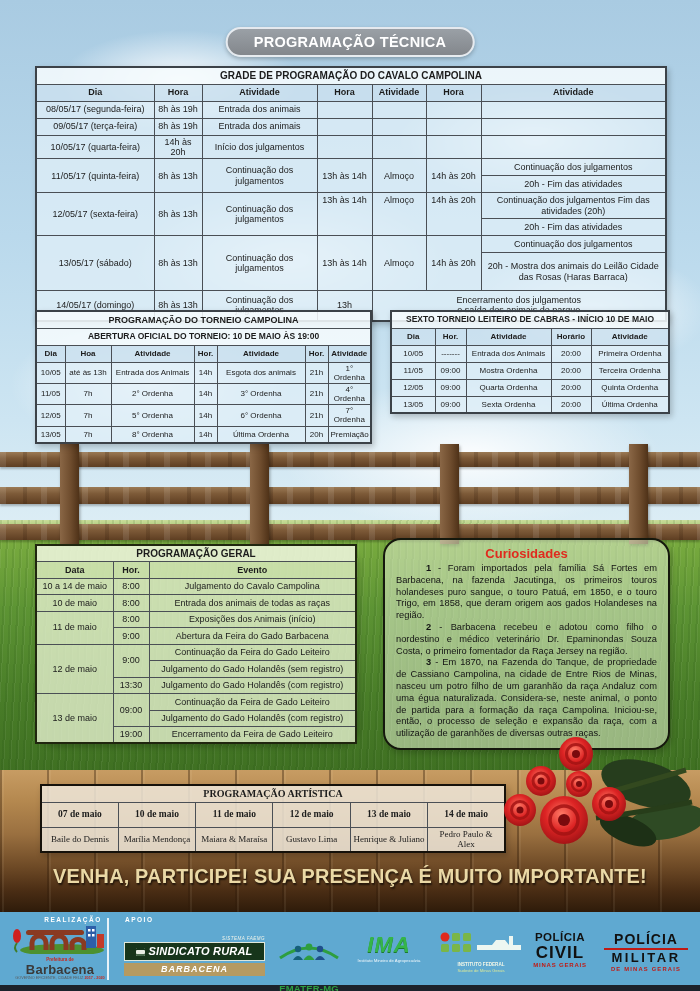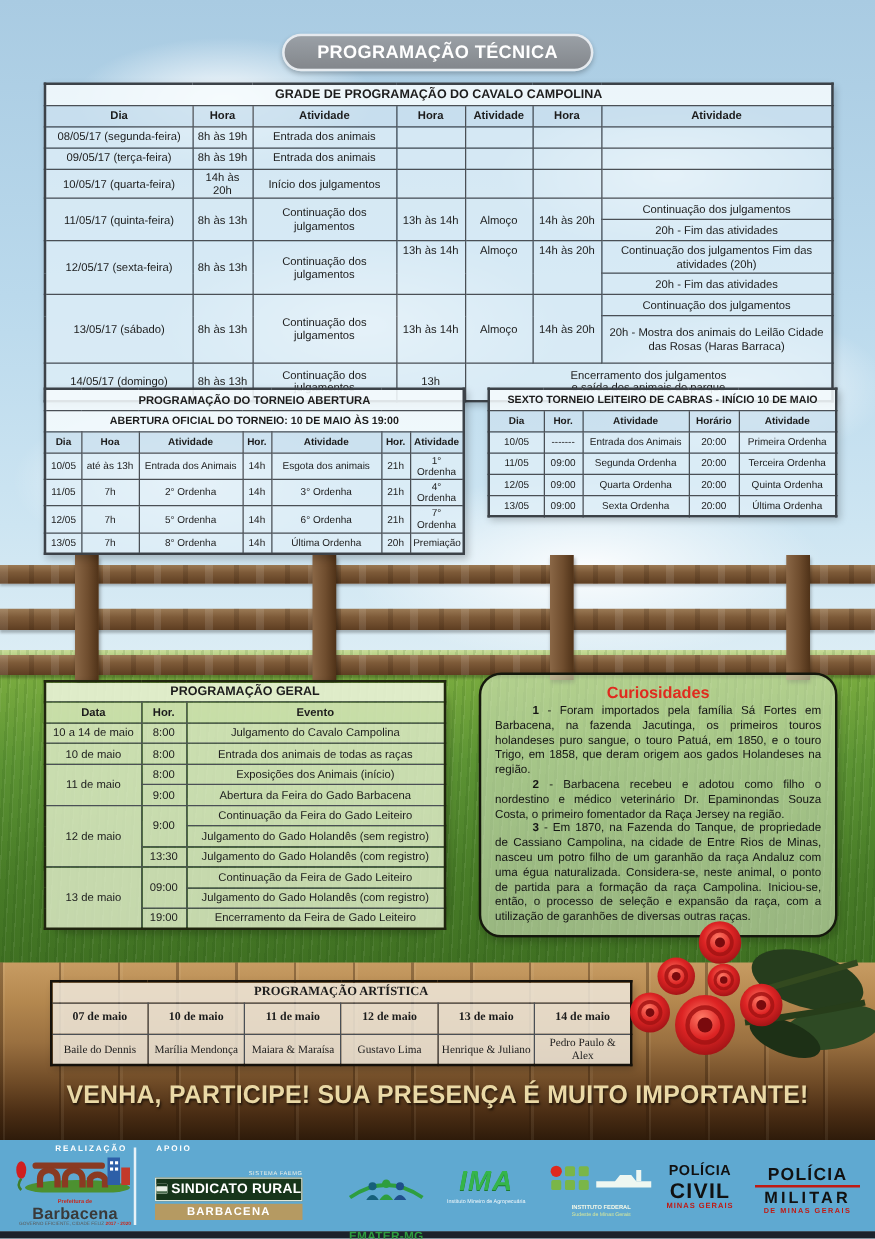--- a/index.html
+++ b/index.html
@@ -99,21 +99,21 @@
   .flabel { position:absolute; top:916px; z-index:4; color:#fff; font-size:6.5px; font-weight:bold; letter-spacing:1.5px; }
   .fdivider { position:absolute; left:107px; top:918px; width:2px; height:62px; background:rgba(255,255,255,.85); z-index:4; }
   .logo { position:absolute; z-index:4; }
 
   .barb { left:10px; top:924px; width:100px; text-align:center; }
   .barb .pref { color:#c8281e; font-size:4.5px; font-weight:bold; line-height:1; }
   .barb .name { color:#3a3a3a; font-size:13px; font-weight:bold; line-height:1; letter-spacing:.2px; }
   .barb .tag { color:#5a5a5a; font-size:3.8px; line-height:1.4; }
   .barb .tag b { color:#c8281e; }
 
-  .sind { left:124px; top:936px; width:118px; }
+  .sind { left:124px; top:936px; width:141px;font-style:italic; }
   .sind .top { text-align:right; color:#eef3ea; font-size:4.5px; letter-spacing:.5px; margin-bottom:1px; }
   .sind .main { background:#17351b; border:1px solid #dfe7da; color:#fff; font-weight:bold; font-size:11px;
     letter-spacing:.2px; text-align:center; padding:2px 0 3px 0; white-space:nowrap; }
   .sind .main .ico { display:inline-block; width:9px; height:8px; background:#e8eee4;
     border-radius:1px; margin-right:3px; vertical-align:-1px;
     box-shadow:inset 0 2px 0 #17351b, inset 0 -2px 0 #4a6b4e; }
   .sind .bar { background:#b59a62; color:#fff; font-weight:bold; font-size:9px; text-align:center;
     letter-spacing:1px; padding:1.5px 0; margin-top:1.5px; }
 
   .emater { left:274px; top:938px; width:70px; text-align:center; }
@@ -273,21 +273,21 @@
         <col style="width:29px">
         <col style="width:46px">
         <col style="width:83px">
         <col style="width:23px">
         <col style="width:88px">
         <col style="width:23px">
         <col style="width:43px">
       </colgroup>
     <tbody>
         <tr class="title">
-          <td colspan="7">PROGRAMAÇÃO DO TORNEIO ABERTURA</td>
+          <td colspan="7">PROGRAMAÇÃO DO TORNEIO CAMPOLINA</td>
         </tr>
     <tr class="subtitle">
           <td colspan="7">ABERTURA OFICIAL DO TORNEIO:  10 DE MAIO ÀS 19:00</td>
         </tr>
     <tr class="head">
       <td>Dia</td>
       <td>Hoa</td>
       <td>Atividade</td>
       <td>Hor.</td>
       <td>Atividade</td>
@@ -355,21 +355,21 @@
     <tr>
       <td>10/05</td>
           <td>-------</td>
           <td>Entrada dos Animais</td>
           <td>20:00</td>
           <td>Primeira Ordenha</td>
     </tr>
     <tr>
       <td>11/05</td>
           <td>09:00</td>
-          <td>Segunda Ordenha</td>
+          <td>Mostra Ordenha</td>
           <td>20:00</td>
           <td>Terceira Ordenha</td>
     </tr>
     <tr>
       <td>12/05</td>
           <td>09:00</td>
           <td>Quarta Ordenha</td>
           <td>20:00</td>
           <td>Quinta Ordenha</td>
     </tr>

